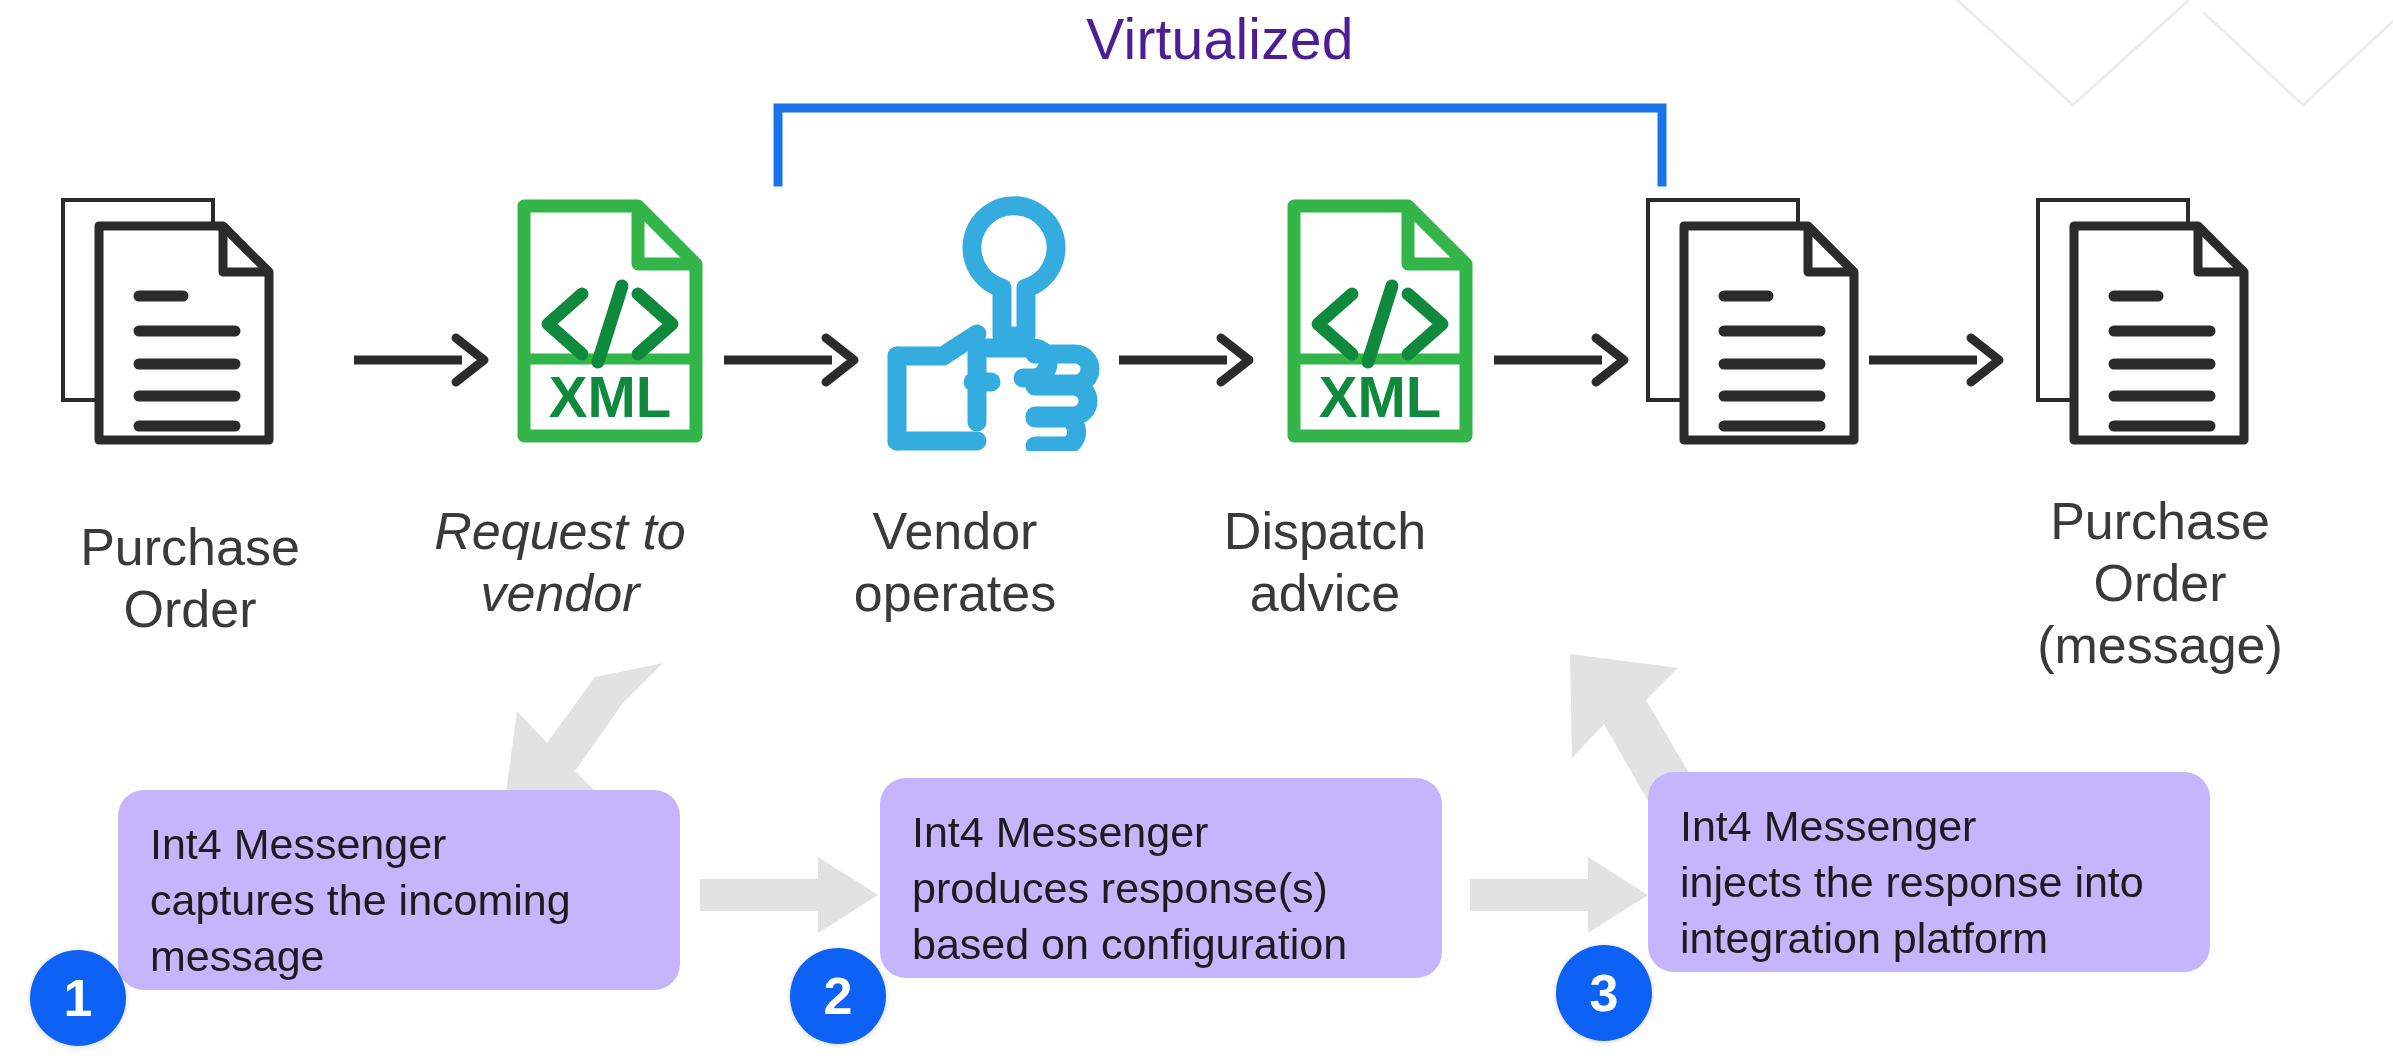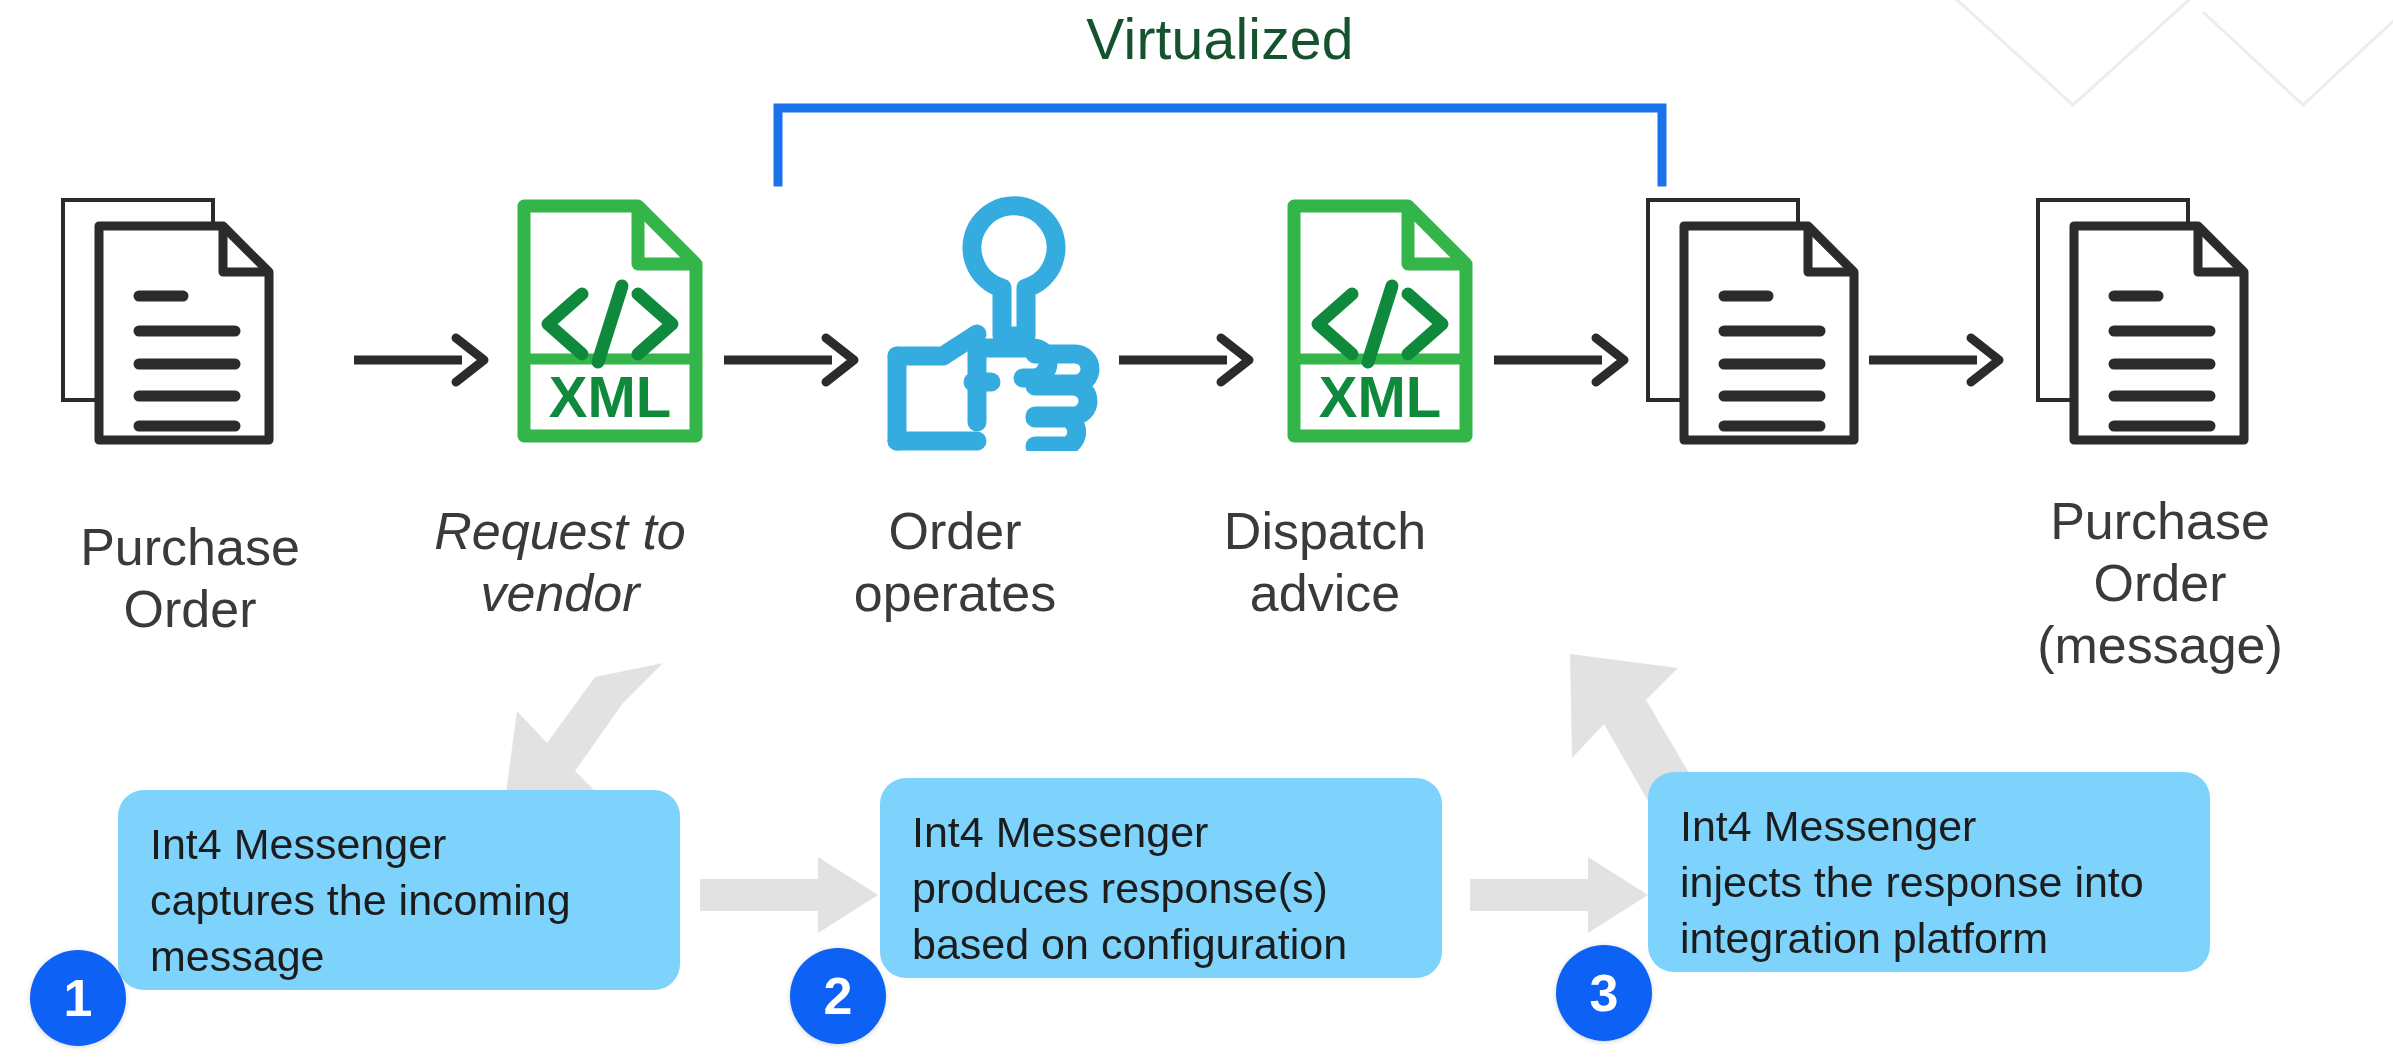--- a/index.html
+++ b/index.html
@@ -9,39 +9,39 @@
     color:#2b2b2b;
   }
   .stage{position:absolute;left:0;top:0;width:2393px;height:1062px;}
 
   
   .deco{position:absolute;right:0;top:0;width:520px;height:150px;opacity:1;pointer-events:none;}
 
   
   .bracket-label{
     position:absolute;left:1040px;top:8px;width:360px;text-align:center;
-    font-size:57px;line-height:62px;color:#14532d;letter-spacing:.2px;
+    font-size:57px;line-height:62px;color:#4c1d95;letter-spacing:.2px;
   }
   .bracket{position:absolute;left:770px;top:100px;width:900px;height:90px;}
 
   
   .icon-cell{position:absolute;top:196px;width:300px;height:260px;}
   .icon-cell svg{display:block;margin:0 auto;}
 
   .node-label{
     position:absolute;text-align:center;font-size:52px;line-height:62px;
     color:#3a3a3a;width:360px;
   }
 
   
   .tharrow{position:absolute;top:330px;width:150px;height:60px;}
 
   
   .stepbox{
-    position:absolute;background:#7dd3fc;border-radius:26px;
+    position:absolute;background:#c4b5fd;border-radius:26px;
     box-sizing:border-box;padding:26px 30px 24px 32px;
   }
   .stepbox p{
     margin:0;font-size:43px;line-height:56px;color:#1c1c1c;
     white-space:pre-line;font-family:"Liberation Sans","DejaVu Sans",sans-serif;
   }
 
   
   .numcircle{
     position:absolute;width:96px;height:96px;border-radius:50%;
@@ -116,21 +116,21 @@
         <path d="M22 160 v85"></path>
         <path d="M22 245 h80"></path>
         <path d="M98 186 h18"></path>
         <path d="M102 152 v74"></path>
         <path d="M160 158 h40 a15 15 0 0 1 0 30 h-40"></path>
         <path d="M160 190 h38 a15 15 0 0 1 0 30 h-38"></path>
         <path d="M160 222 h32 a15 15 0 0 1 0 28 h-32"></path>
       </g>
     </svg>
   </div>
-  <div class="node-label" style="left:790px;top:500px;width:330px;">Order
+  <div class="node-label" style="left:790px;top:500px;width:330px;">Vendor
 operates</div>
 
   <svg class="tharrow" style="left:1115px;" viewBox="0 0 150 60">
     <line x1="4" y1="30" x2="112" y2="30" stroke="#2b2b2b" stroke-width="9"></line>
     <polyline points="106,8 134,30 106,52" fill="none" stroke="#2b2b2b" stroke-width="9" stroke-linecap="round" stroke-linejoin="round"></polyline>
   </svg>
 
   <div class="icon-cell" style="left:1230px;">
     <svg width="200" height="250" viewBox="0 0 200 250">
       <path d="M14 10 H128 L186 68 V240 H14 Z" fill="#fff" stroke="#33b54a" stroke-width="13" stroke-linejoin="round"></path>

